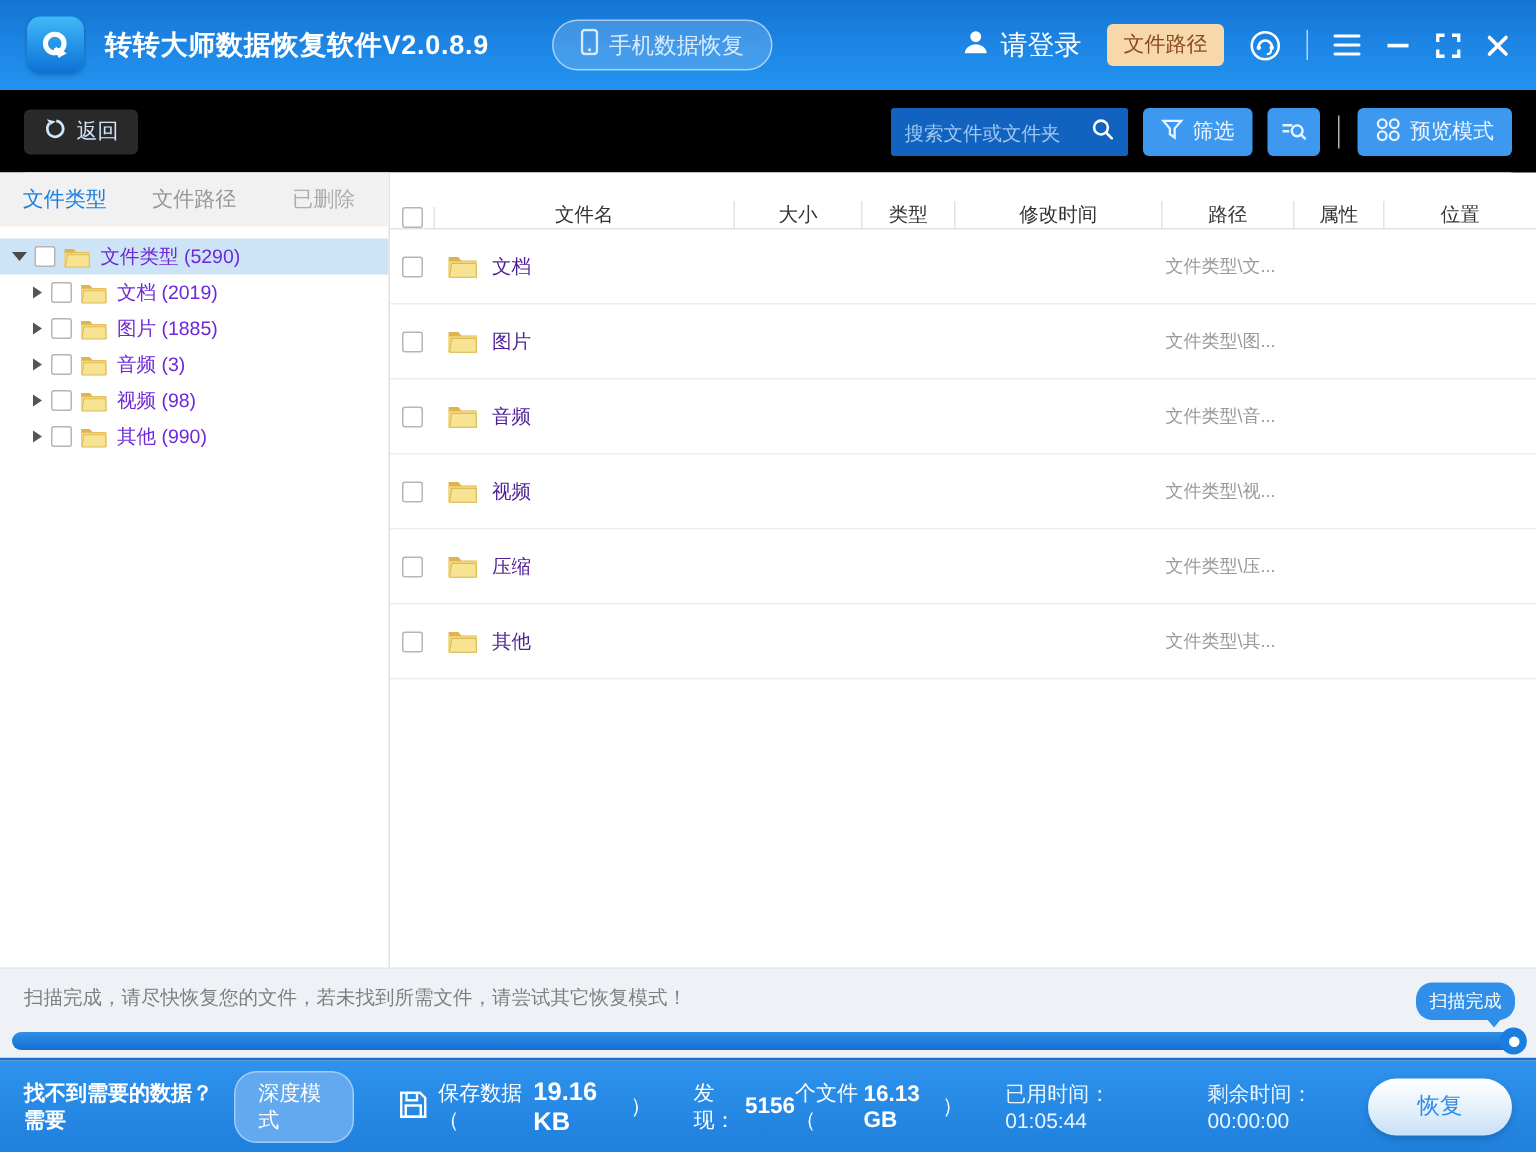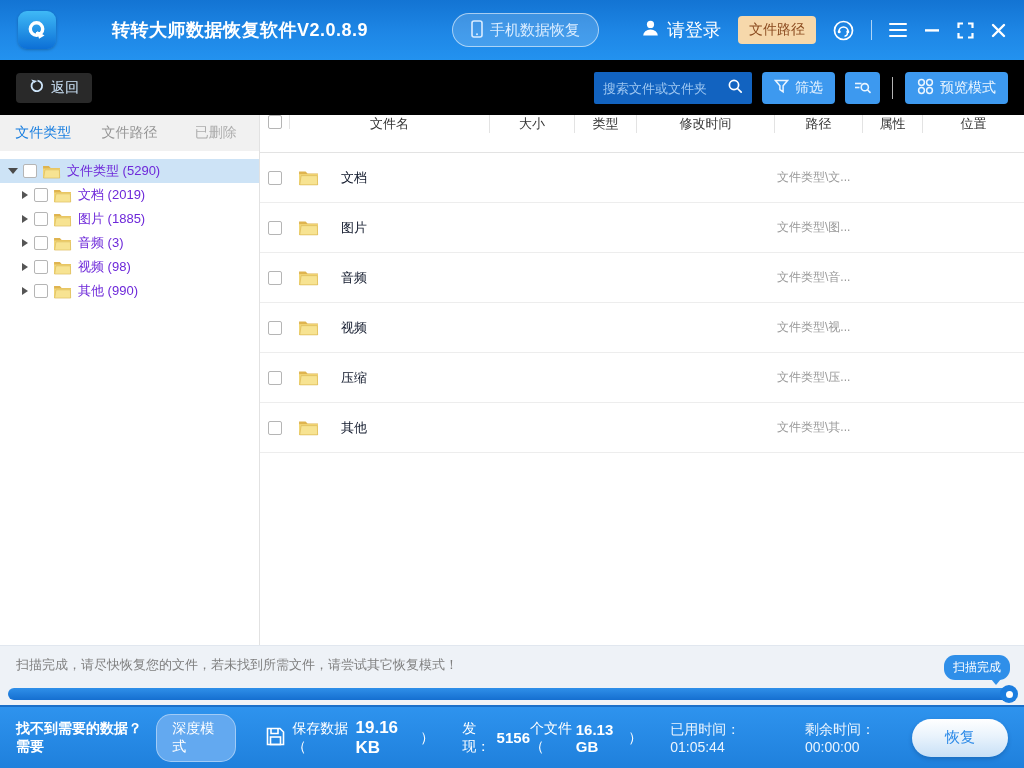--- a/index.html
+++ b/index.html
@@ -2,21 +2,21 @@
 <html><head>
 <meta charset="utf-8">
 <style>
   * { margin:0; padding:0; box-sizing:border-box; }
   html,body { width:1024px; height:768px; overflow:hidden; }
   body { font-family:"Liberation Sans","DejaVu Sans",sans-serif; background:#fff; }
   .window { width:1024px; height:768px; display:flex; flex-direction:column; }
 
   
   .titlebar { height:60px; background:linear-gradient(180deg,#1374d3 0%,#1e87e6 55%,#2392ef 100%);
-    display:flex; align-items:center; padding:0 18px; flex:0 0 auto;gap:42px; }
+    display:flex; align-items:center; padding:0 18px; flex:0 0 auto; }
   .logo { width:38px; height:38px; border-radius:9px;
     background:linear-gradient(180deg,#3fb9f6,#0c6fd6); display:flex; align-items:center; justify-content:center;
     box-shadow:0 1px 3px rgba(0,0,0,.25); }
   .app-title { color:#fff; font-size:18px; font-weight:bold; margin-left:14px; letter-spacing:.5px; }
   .phone-btn { margin-left:42px; height:34px; padding:0 18px; border-radius:17px;
     background:rgba(255,255,255,.17); border:1px solid rgba(255,255,255,.55);
     display:flex; align-items:center; gap:7px; color:#d9ecff; font-size:15px; cursor:pointer; }
   .tb-right { margin-left:auto; display:flex; align-items:center; gap:17px; }
   .login { display:flex; align-items:center; gap:7px; color:#fff; font-size:18px; cursor:pointer;justify-content:space-between; }
   .vip-btn { background:#f6d8ab; color:#8a4a1e; font-size:14px; padding:5px 11px; border-radius:4px; cursor:pointer; }
@@ -56,35 +56,35 @@
     border-top:6px solid #4a4a4a; margin-right:5px; }
   .caret-right { width:0; height:0; border-top:4.5px solid transparent; border-bottom:4.5px solid transparent;
     border-left:6px solid #555; margin-right:6px; }
   .cbx { width:14px; height:14px; background:#fff; border:1px solid #b5b5b5; border-radius:2px;
     flex:0 0 auto; cursor:pointer; }
   .node .cbx { margin-right:5px; }
   .node .f-ico { margin-right:6px; }
 
   
   .content { flex:1 1 auto; display:flex; flex-direction:column; min-width:0; }
-  .thead { height:38px; display:flex; align-items:flex-start; border-bottom:1px solid #e3e3e3; flex:0 0 auto; }
+  .thead { height:38px; display:flex; align-items:flex-end; border-bottom:1px solid #e3e3e3; flex:0 0 auto; }
   .th { display:flex; align-items:center; justify-content:center; font-size:13px; color:#333;
     border-right:1px solid #e3e3e3; }
   .th:last-child { border-right:none; }
   .col-check { width:30px; flex:0 0 auto; }
   .col-name { width:200px; flex:0 0 auto; }
   .col-size { width:85px; flex:0 0 auto; }
   .col-type { width:62px; flex:0 0 auto; }
   .col-time { width:138px; flex:0 0 auto; }
   .col-path { width:88px; flex:0 0 auto; }
   .col-attr { width:60px; flex:0 0 auto; }
   .col-loc { flex:1 1 auto; }
   .trow { height:50px; display:flex; align-items:center; border-bottom:1px solid #ededed; cursor:pointer; }
   .cell { display:flex; align-items:center; }
-  .cell.name { padding-left:8px; gap:22px; font-size:13px; color:#0f172a; }
+  .cell.name { padding-left:8px; gap:9px; font-size:13px; color:#4c1d95; }
   .cell.path { font-size:12px; color:#999; padding-left:2px; }
 
   
   .status { height:60px; background:#eef2f7; border-top:1px solid #e1e7ef; position:relative; flex:0 0 auto; }
   .status-msg { padding:10px 16px 0; font-size:13px; color:#7f7f7f; }
   .progress { position:absolute; left:8px; right:8px; bottom:5px; height:12px; border-radius:7px;
     background:linear-gradient(180deg,#2f8fe9,#156fd0); }
   .knob { position:absolute; right:-2px; top:-3px; width:18px; height:18px; border-radius:50%;
     background:#1b7ddf; display:flex; align-items:center; justify-content:center; cursor:pointer; }
   .knob i { width:7px; height:7px; border-radius:50%; background:#fff; display:block; }

